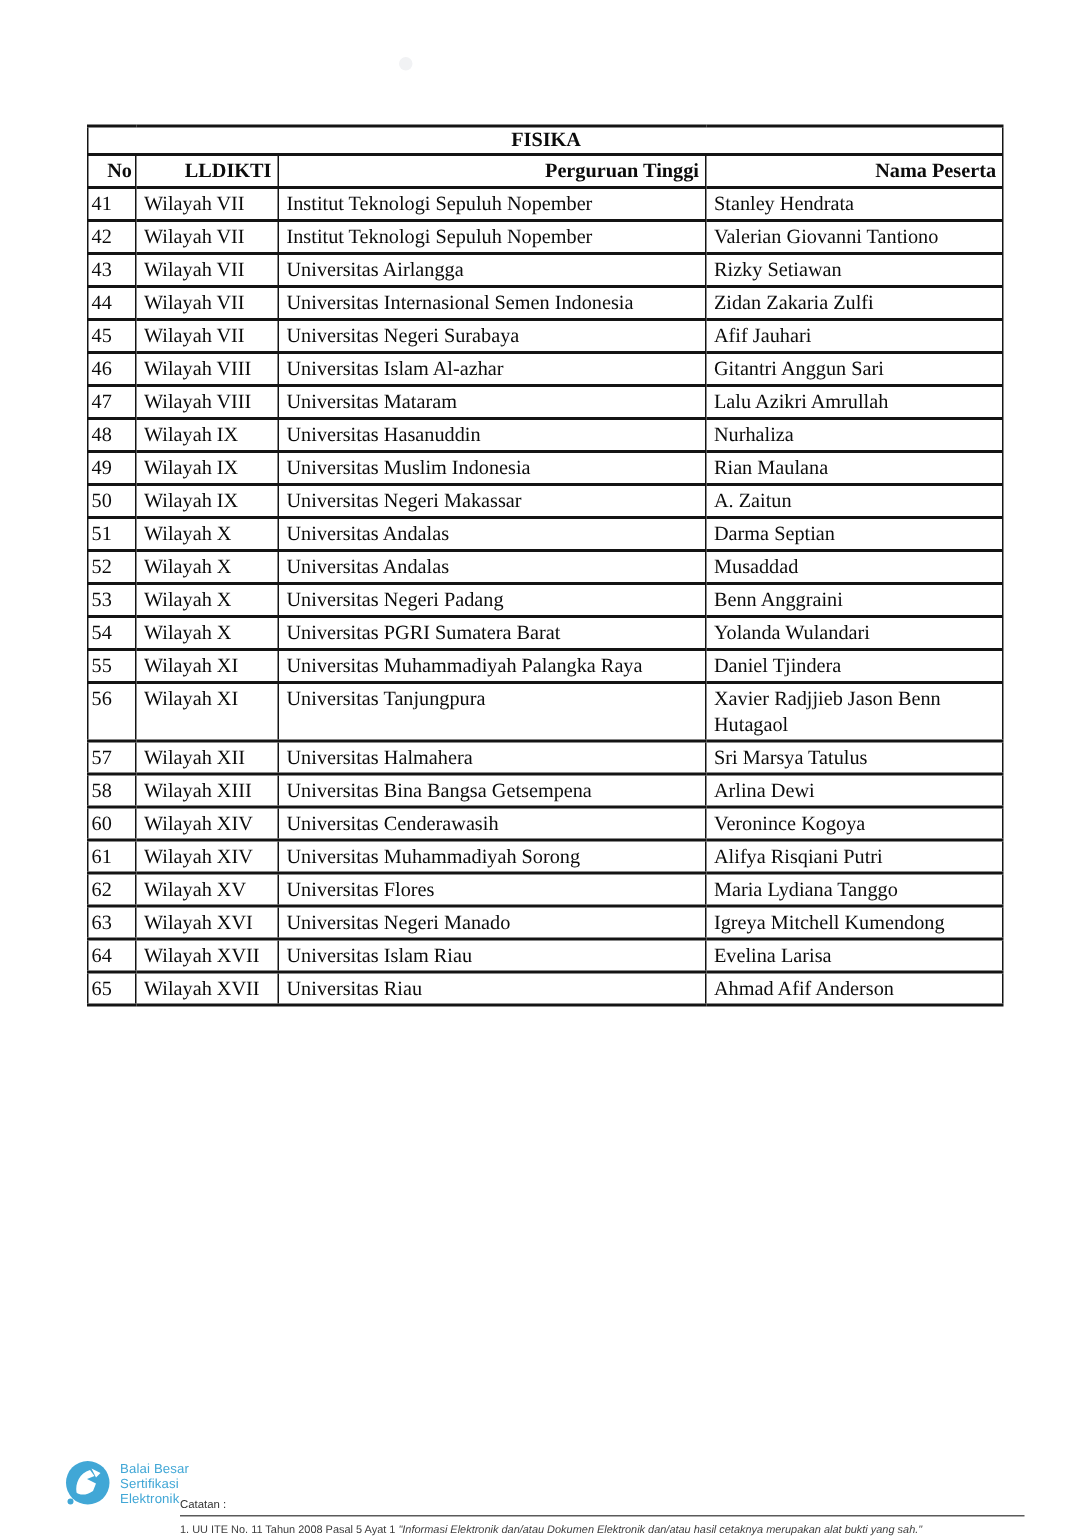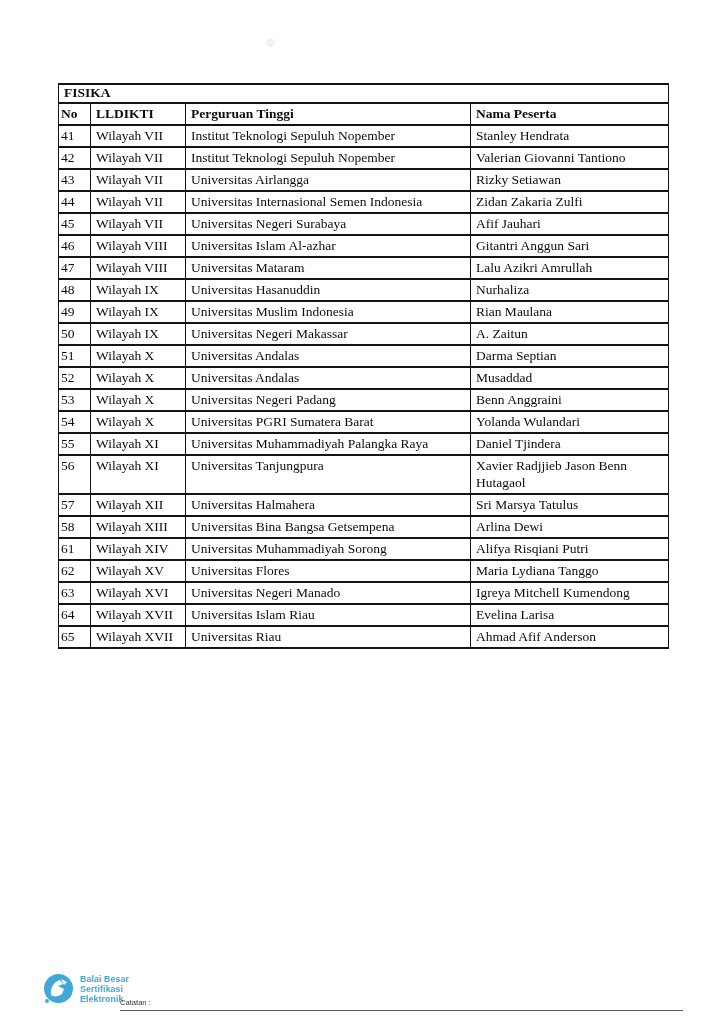--- a/index.html
+++ b/index.html
@@ -34,39 +34,41 @@
     vertical-align: top;
     text-align: left;
     line-height: 17px;
     overflow: hidden;
   }
   tr.section-row td {
     font-weight: bold;
     font-size: 13.5px;
     height: 17px;
     line-height: 14px;
+    text-align: center;
   }
   tr.header-row th {
     font-weight: bold;
     font-size: 13.5px;
     height: 20px;
+    text-align: right;
   }
   tbody td { height: 20px; }
   .c-no { text-align: center; padding-left: 2px !important; padding-right: 2px !important; }
 
   
   .footer-logo {
     position: absolute; left: 41px; top: 972px;
     display: flex; align-items: center; gap: 5px;
     font-family: "Liberation Sans", sans-serif;
   }
   .logo-badge { width: 34px; height: 34px; flex: 0 0 auto; }
   .logo-text {
     color: #41a7d6;
-    font-size: 8.8px; font-weight: bold; line-height: 10px;
+    font-size: 8.8px; font-weight: normal; line-height: 10px;
     letter-spacing: 0.1px;
   }
   .footer-notes {
     position: absolute; left: 120px; top: 998px;
     width: 565px;
     font-family: "Liberation Sans", sans-serif;
     color: #3d3d3d;
   }
   .catatan-label { font-size: 7.6px; line-height: 9px; color: #333; }
   .notes-rule { border: 0; border-top: 1px solid #5a5a5a; margin: 3px 0 4px 0; width: 563px; }
@@ -220,20 +222,26 @@
         </tr>
 
         <tr>
           <td class="c-no">58</td>
           <td>Wilayah XIII</td>
           <td>Universitas Bina Bangsa Getsempena</td>
           <td>Arlina Dewi</td>
         </tr>
 
 
+        <tr>
+          <td class="c-no">60</td>
+          <td>Wilayah XIV</td>
+          <td>Universitas Cenderawasih</td>
+          <td>Veronince Kogoya</td>
+        </tr>
 
         <tr>
           <td class="c-no">61</td>
           <td>Wilayah XIV</td>
           <td>Universitas Muhammadiyah Sorong</td>
           <td>Alifya Risqiani Putri</td>
         </tr>
 
         <tr>
           <td class="c-no">62</td>
@@ -277,15 +285,16 @@
     <span class="logo-text">
       <span>Balai Besar</span><br>
       <span>Sertifikasi</span><br>
       <span>Elektronik</span>
     </span>
   </div>
 
   <div class="footer-notes">
     <div class="catatan-label">Catatan :</div>
     <hr class="notes-rule">
+    <div class="note-line"><span>1. UU ITE No. 11 Tahun 2008 Pasal 5 Ayat 1 </span><span class="note-quote">"Informasi Elektronik dan/atau Dokumen Elektronik dan/atau hasil cetaknya merupakan alat bukti yang sah."</span></div>
   </div>
 
 </div>
 
 </body></html>

